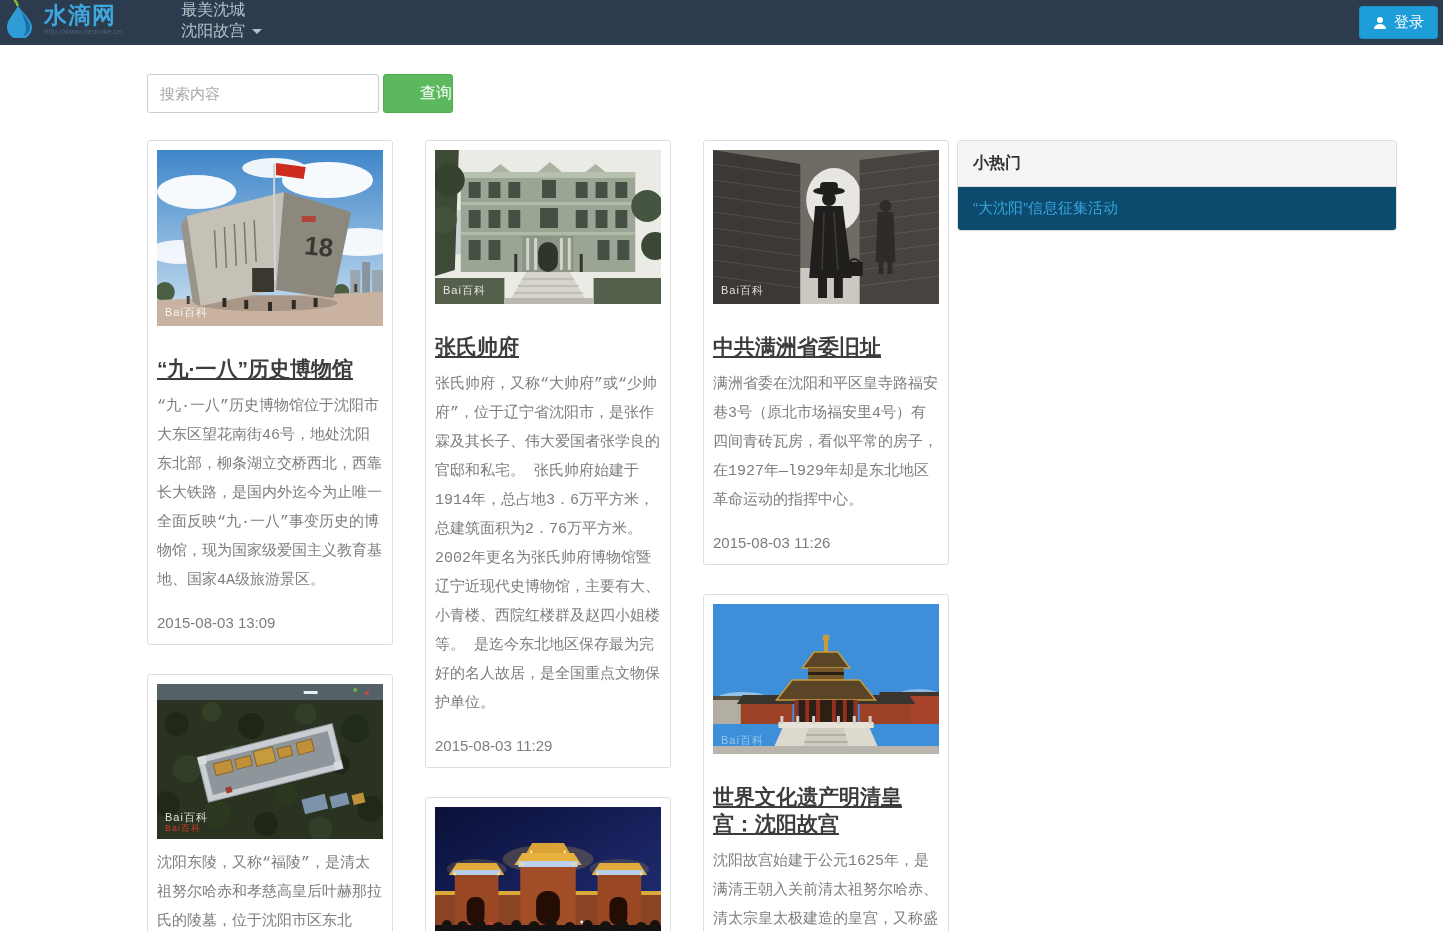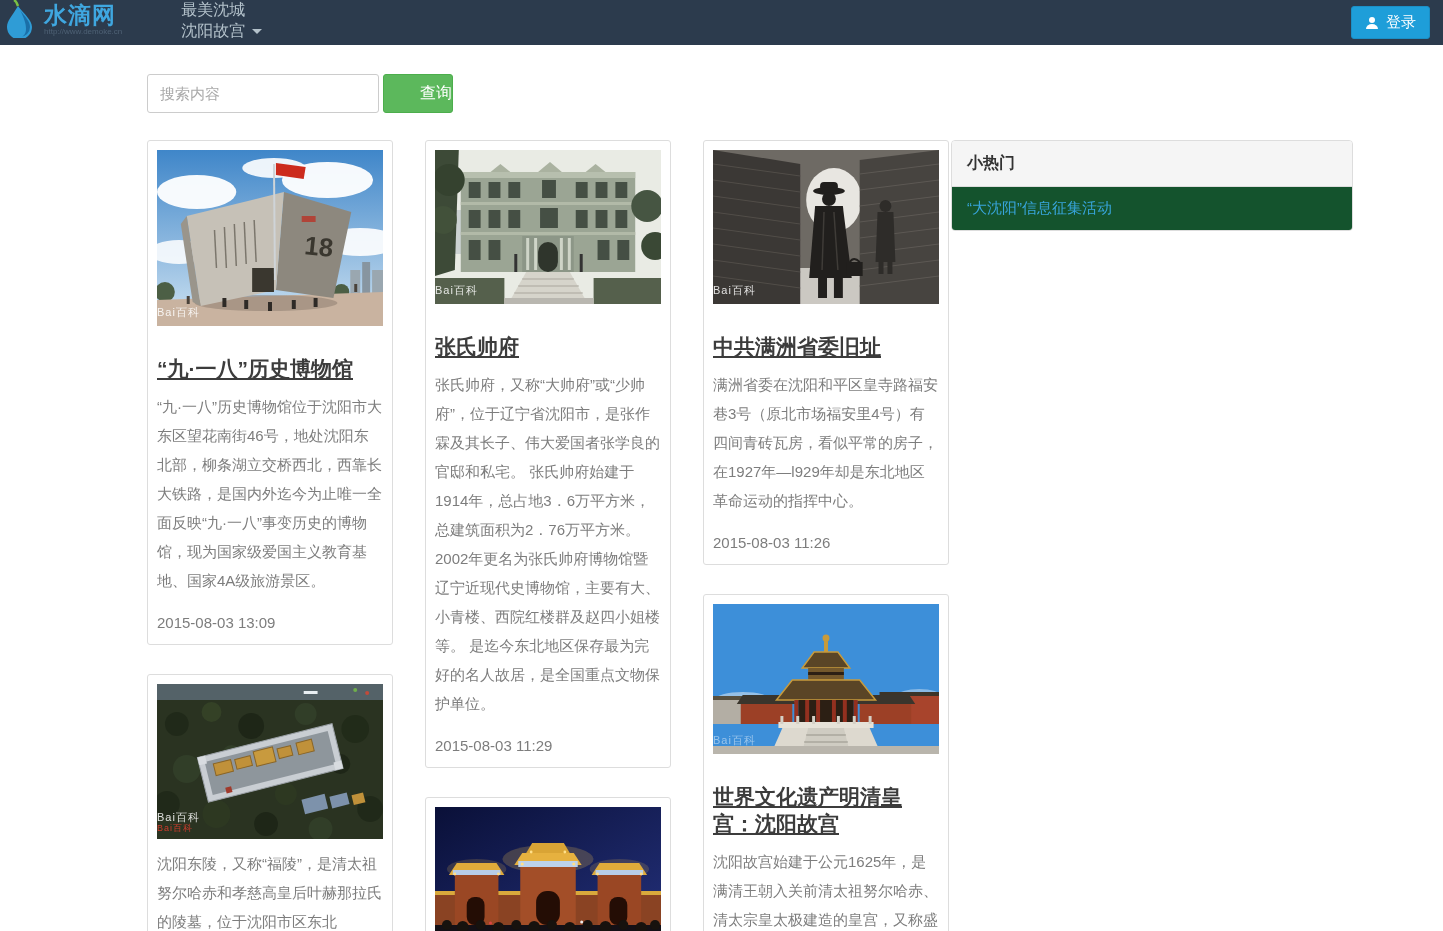--- a/index.html
+++ b/index.html
@@ -9,51 +9,51 @@
   
   .navbar { height:45px; background:#2c3b4d; display:flex; align-items:flex-start; position:relative; }
   .brand { display:flex; align-items:center; margin-left:3px; cursor:pointer; }
   .brand-text { margin-left:7px; }
   .brand-name { color:#3fa7e0; font-size:23px; font-weight:bold; letter-spacing:1px; line-height:24px; }
   .brand-tagline { color:#4e6175; font-size:8px; line-height:9px; }
   .nav-links { display:flex; margin-left:40px; height:100%;flex-direction:column; }
   .nav-item { color:#b4c2cb; font-size:16px; padding:0 19px; display:flex; align-items:center; cursor:pointer; }
   .caret { margin-left:7px; width:0; height:0; border-left:5px solid transparent;
     border-right:5px solid transparent; border-top:5px solid #b4c2cb; }
-  .login-btn { position:absolute; right:13px; top:6px; height:33px; background:#1e9ed9; color:#fff;
+  .login-btn { position:absolute; right:5px; top:6px; height:33px; background:#1e9ed9; color:#fff;
     border:1px solid #1b8fc6; border-radius:3px; font-size:15px; display:flex; align-items:center;
     padding:0 13px; cursor:pointer; gap:7px; }
 
   
   .search-row { margin:29px 0 0 147px; display:flex; }
   .search-input { width:232px; height:39px; border:1px solid #ccc; border-radius:3px;
     padding:12px 12px; font-size:15px; color:#555; outline:none; }
   .search-input::placeholder { color:#a9a9a9; }
   .search-btn { margin-left:4px; width:70px; height:39px; background:#5cb85c; border:1px solid #4cae4c;
     border-radius:3px; color:#fff; font-size:16px; cursor:pointer;text-align:right; }
 
   
   .content { display:flex; margin:27px 0 0 147px; align-items:flex-start; }
   .col { width:246px; margin-right:32px; flex:none; }
-  .sidebar { width:402px; margin-left:2px; flex:none; }
+  .sidebar { width:440px; margin-left:8px; flex:none; }
 
   .card { border:1px solid #ddd; border-radius:3px; background:#fff; padding:9px 9px 13px; margin-bottom:29px; }
   .card-img { position:relative; overflow:hidden; cursor:pointer; }
   .card-img svg { display:block; width:100%; height:100%; }
   .h176{height:176px} .h154{height:154px} .h155{height:155px} .h132{height:132px} .h150{height:150px}
-  .wm { position:absolute; left:0; bottom:6px; color:rgba(255,255,255,.85); font-size:11px; letter-spacing:1px; }
+  .wm { position:absolute; left:8px; bottom:6px; color:rgba(255,255,255,.85); font-size:11px; letter-spacing:1px; }
   .wm.red { color:rgba(215,60,45,.95); bottom:4px; font-size:9px; }
   .card-title { font-size:21px; font-weight:bold; color:#3c3c3c; line-height:27px; margin:29px 0 0; cursor:pointer;text-decoration:underline; }
-  .card-body { font-size:15px; color:#7d7d7d; line-height:29px; margin-top:10px; }
+  .card-body { font-size:15px; color:#7d7d7d; line-height:29px; margin-top:10px;font-family:Liberation Mono, monospace; }
   .card-date { font-size:15px; color:#7d7d7d; margin-top:19px; }
 
   .panel { border:1px solid #ddd; border-radius:4px; overflow:hidden; }
   .panel-head { background:#f5f5f5; border-bottom:1px solid #ddd; padding:12px 15px;
     font-size:16px; font-weight:bold; color:#333; }
-  .panel-item { padding:12px 15px; font-size:15px; color:#38a5dc; cursor:pointer; background:#14532d; }
+  .panel-item { padding:12px 15px; font-size:15px; color:#38a5dc; cursor:pointer; background:#0c4a6e; }
 </style>
 </head>
 <body>
 
 <nav class="navbar">
   <div class="brand">
     <svg width="34" height="38" viewBox="0 0 34 38">
       <path d="M15 6 C 9 16, 4 21, 4 27 a12.5 12.5 0 0 0 25 0 c0-7-8-13-14-21z" fill="#2f9cd6"></path>
       <path d="M17 10 C 22 17, 27 21, 27 27 a10 10 0 0 1 -10 10 c8-1 8-12 0-27z" fill="#1b6fa8"></path>
       <path d="M15 6 C 14 3, 13 1, 11 0" stroke="#7ac143" stroke-width="2.5" fill="none"></path>

